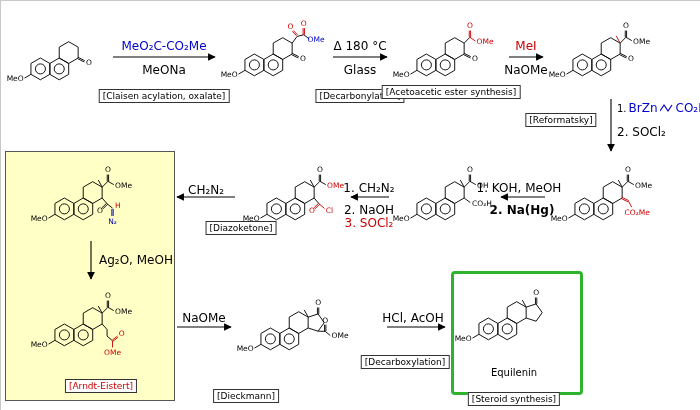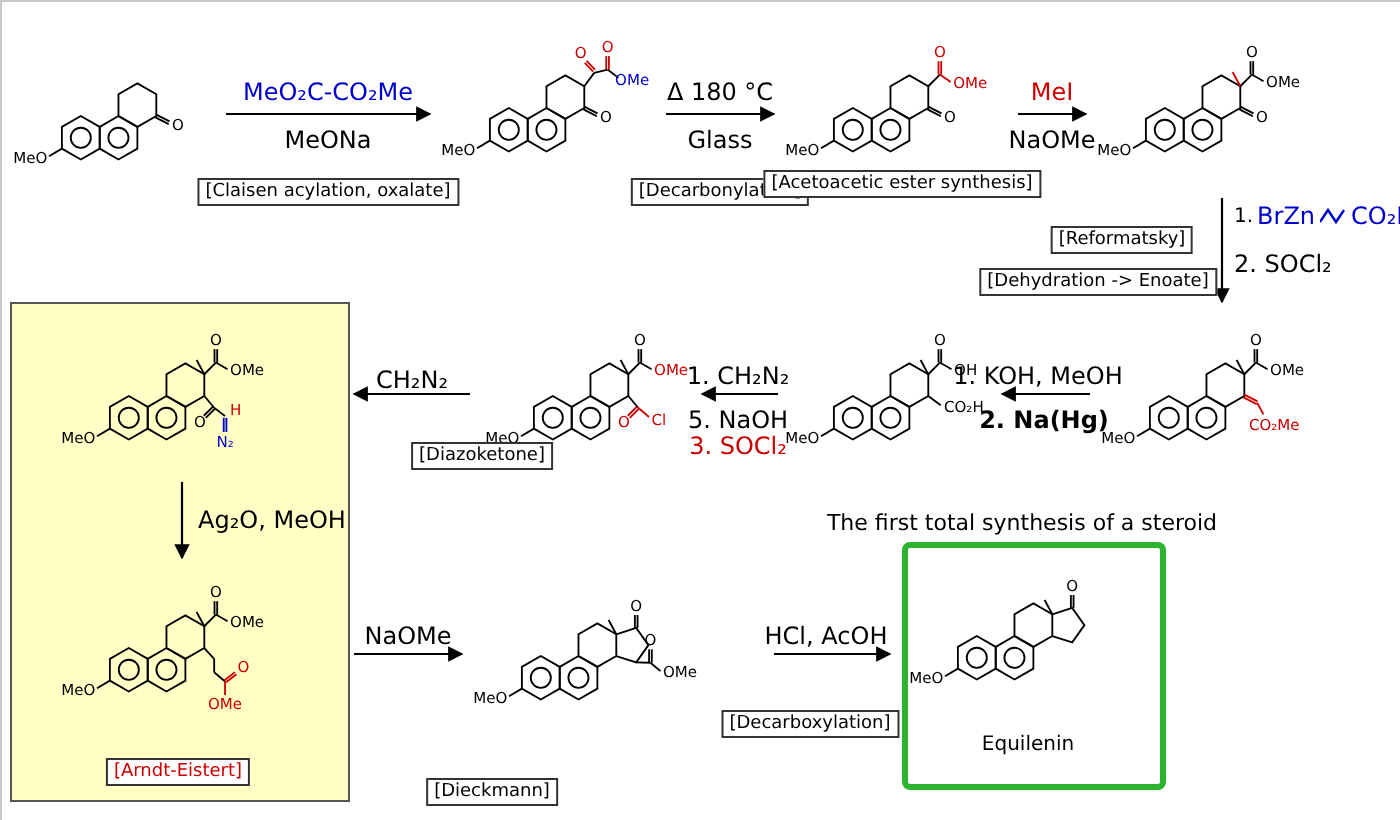--- a/index.html
+++ b/index.html
@@ -283,37 +283,36 @@
   <div class="row" style="left:616px;top:100px;">
     <span>1.</span>
     <span class="txt blue left" style="position:static;">BrZn</span>
     <svg width="14" height="10" viewBox="0 0 14 10">
         <polyline class="zig" points="0,8 4,2 8,8 12,2"></polyline>
       </svg>
     <span class="txt blue left" style="position:static;">CO₂Me</span>
   </div>
   <div class="txt left" style="left:616px;top:124px;">2. SOCl₂</div>
   <div class="boxlab" style="left:560px;top:112px;">[Reformatsky]</div>
-  <div class="boxlab" style="left:548px;top:133px;">[Dehydration -&gt; Enoate]</div>
 
   <div class="txt" style="left:518px;top:180px;">1. KOH, MeOH</div>
   <div class="txt" style="left:521px;top:202px;font-weight:bold;">2. Na(Hg)</div>
 
   <div class="txt" style="left:368px;top:180px;">1. CH₂N₂</div>
-  <div class="txt" style="left:368px;top:202px;">5. NaOH</div>
+  <div class="txt" style="left:368px;top:202px;">2. NaOH</div>
   <div class="txt red" style="left:368px;top:215px;">3. SOCl₂</div>
   <div class="boxlab" style="left:240px;top:220px;">[Diazoketone]</div>
 
   <div class="txt" style="left:205px;top:182px;">CH₂N₂</div>
 
   <div class="txt left" style="left:98px;top:252px;">Ag₂O, MeOH</div>
-  <div class="boxlab red" style="left:88px;top:378px;">[Arndt-Eistert]</div>
+  <div class="boxlab red" style="left:100px;top:378px;">[Arndt-Eistert]</div>
 
   <div class="txt" style="left:203px;top:310px;">NaOMe</div>
   <div class="boxlab" style="left:245px;top:364px;margin-top:24px;">[Dieckmann]</div>
 
   <div class="txt" style="left:412px;top:310px;">HCl, AcOH</div>
   <div class="boxlab" style="left:404px;top:354px;">[Decarboxylation]</div>
 
-  <div class="headline" style="left:510px;top:254px;">The first total synthesis of a steroid</div>
   <div class="cname" style="left:513px;top:366px;">Equilenin</div>
+  <div class="boxlab" style="left:513px;top:391px;">[Steroid synthesis]</div>
 
 </div>
 
 </body></html>

